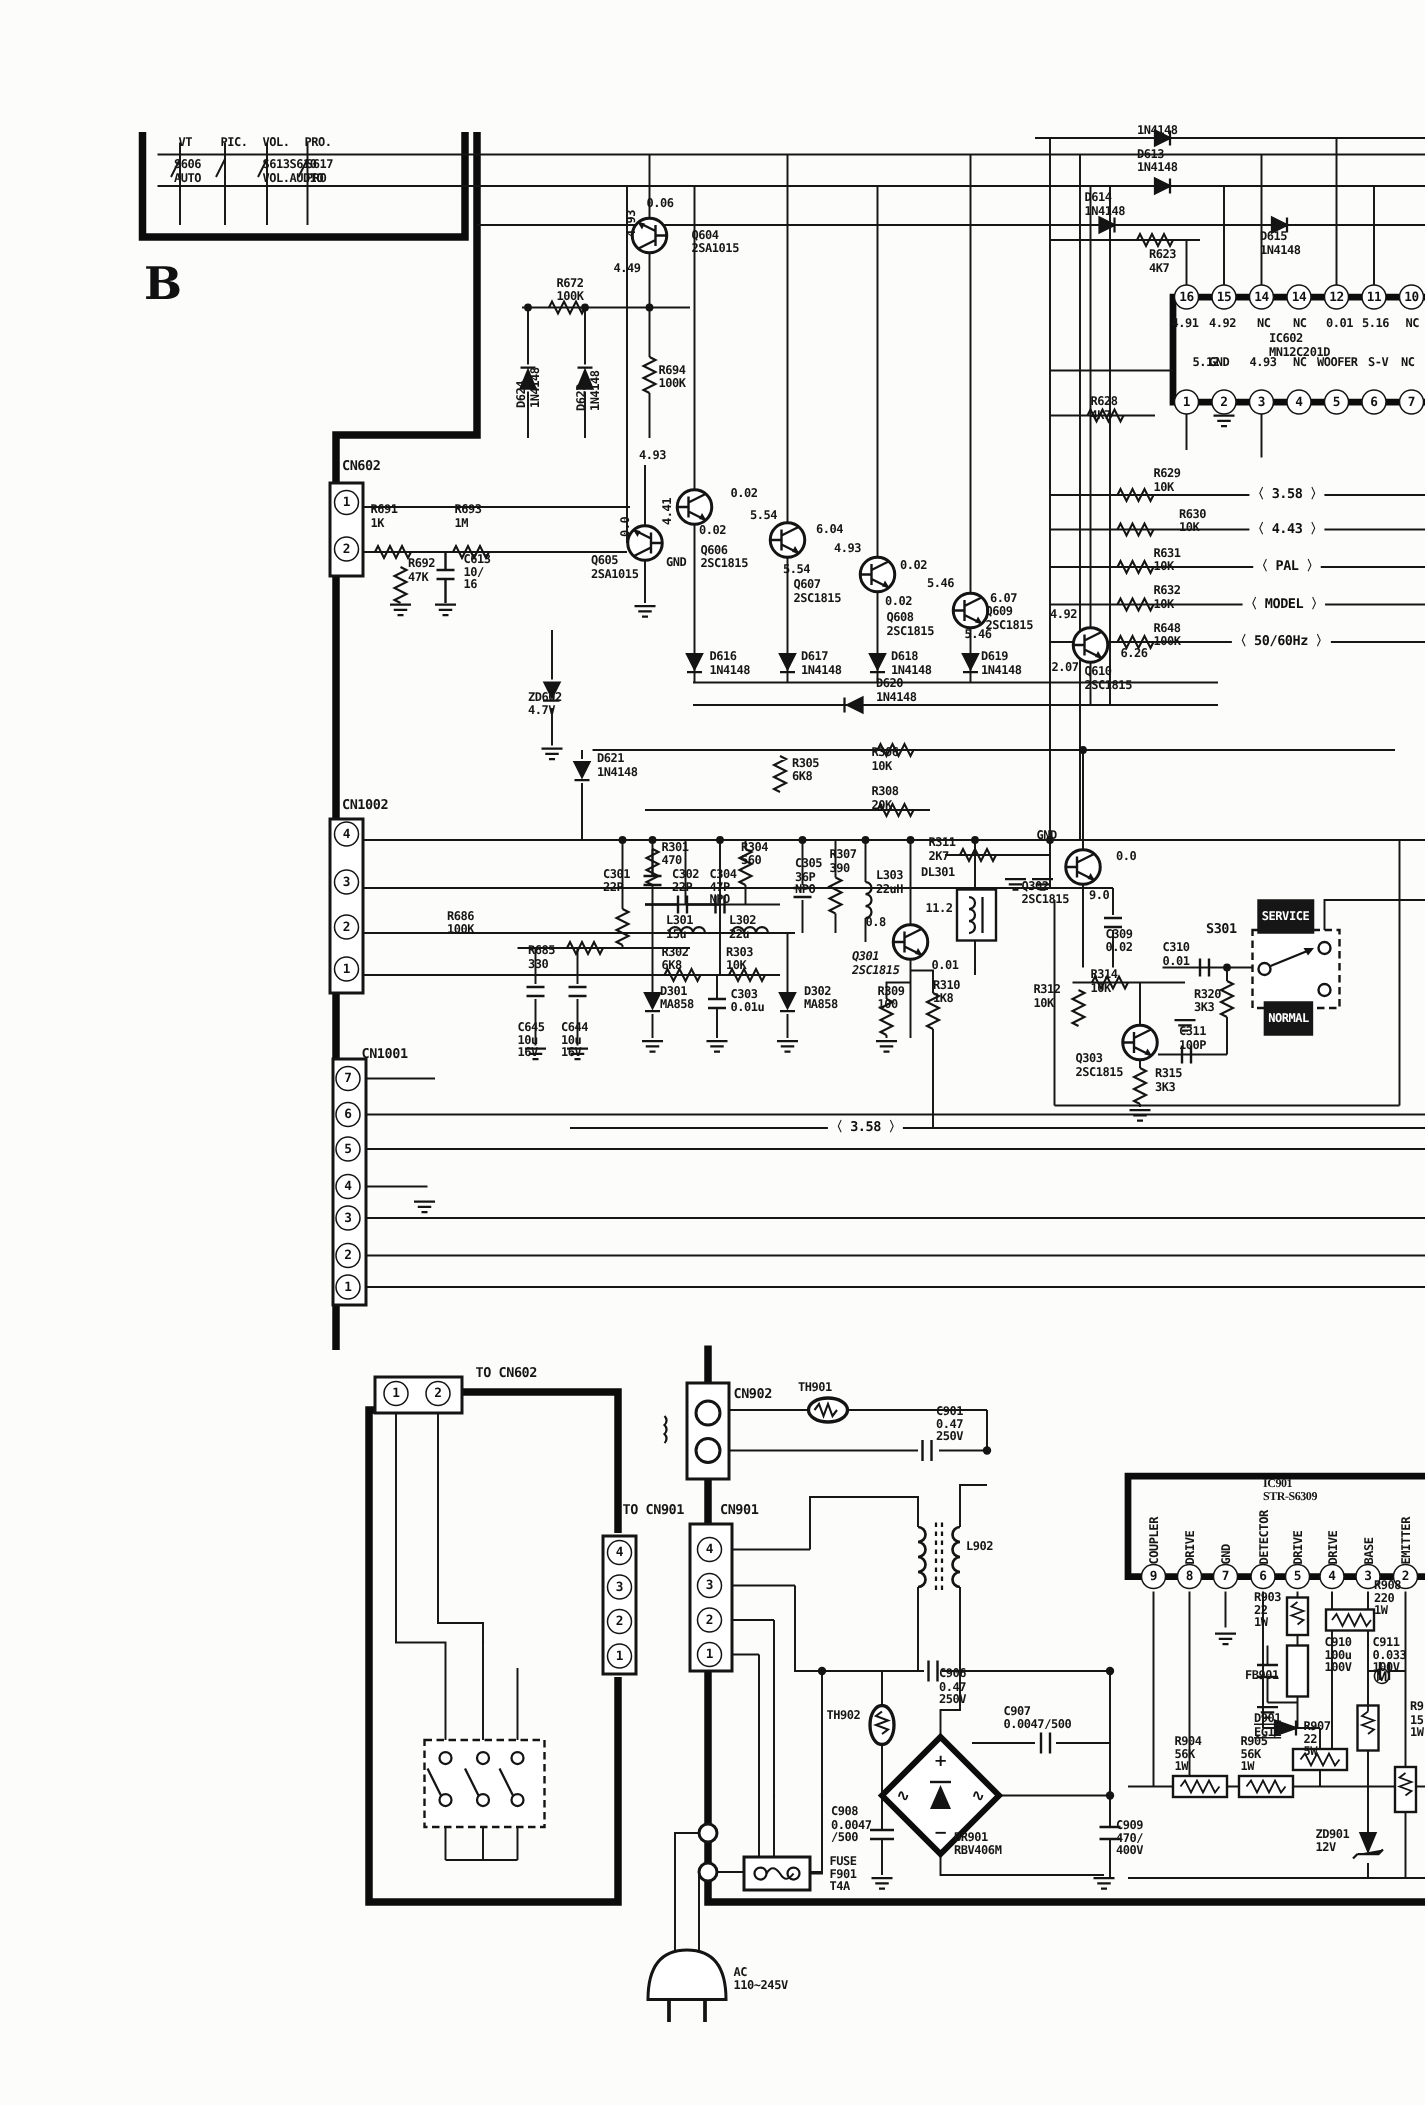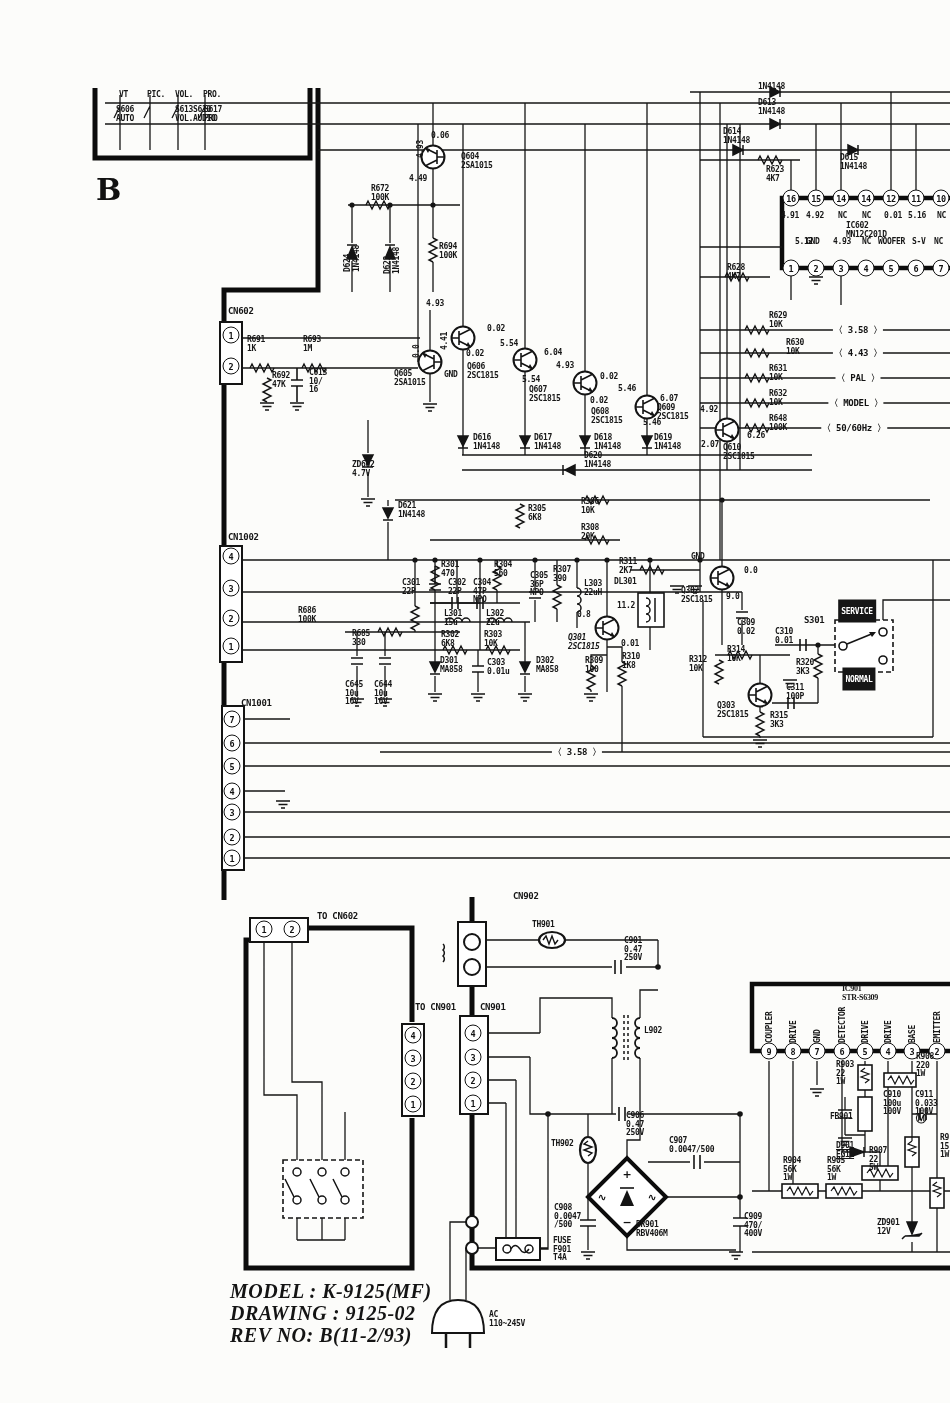--- a/index.html
+++ b/index.html
@@ -623,21 +623,21 @@
       <div class="lbl pin" style="left: 232px; top: 858px;">1</div>
       <div class="lbl tag" style="left: 577px; top: 752px;">3.58</div>
       <div class="lbl hdr" style="left: 317px; top: 912px;">TO CN602</div>
       <div class="lbl pin" style="left: 264px; top: 929px;">1</div>
       <div class="lbl pin" style="left: 292px; top: 929px;">2</div>
       <div class="lbl hdr" style="left: 415px; top: 1003px;">TO CN901</div>
       <div class="lbl pin" style="left: 413px; top: 1035px;">4</div>
       <div class="lbl pin" style="left: 413px; top: 1058px;">3</div>
       <div class="lbl pin" style="left: 413px; top: 1081px;">2</div>
       <div class="lbl pin" style="left: 413px; top: 1104px;">1</div>
-      <div class="lbl hdr" style="left: 489px; top: 892px; margin-left: 24px;">CN902</div>
+      <div class="lbl hdr" style="left: 489px; top: 926px;">CN902</div>
       <div class="lbl" style="left: 532px; top: 921px;">TH901</div>
       <div class="lbl" style="left: 624px; top: 937px;">C901
 0.47
 250V</div>
       <div class="lbl hdr" style="left: 480px; top: 1003px;">CN901</div>
       <div class="lbl pin" style="left: 473px; top: 1033px;">4</div>
       <div class="lbl pin" style="left: 473px; top: 1057px;">3</div>
       <div class="lbl pin" style="left: 473px; top: 1080px;">2</div>
       <div class="lbl pin" style="left: 473px; top: 1103px;">1</div>
       <div class="lbl" style="left: 644px; top: 1027px;">L902</div>
@@ -709,19 +709,14 @@
 1W</div>
       <div class="lbl" style="left: 877px; top: 1219px;">ZD901
 12V</div>
       <div class="lbl" style="left: 940px; top: 1134px;">R9
 15
 1W</div>
     </div>
 
 <div class="big" style="position:absolute;left:96px;top:172px;z-index:3">B</div>
 
-<div style="position:absolute;left:230px;top:1280px;z-index:3">
-  <div class="title">MODEL : K-9125(MF)</div>
-  <div class="title">DRAWING : 9125-02</div>
-  <div class="title">REV NO: B(11-2/93)</div>
+
 </div>
 
-</div>
-
 </body></html>

